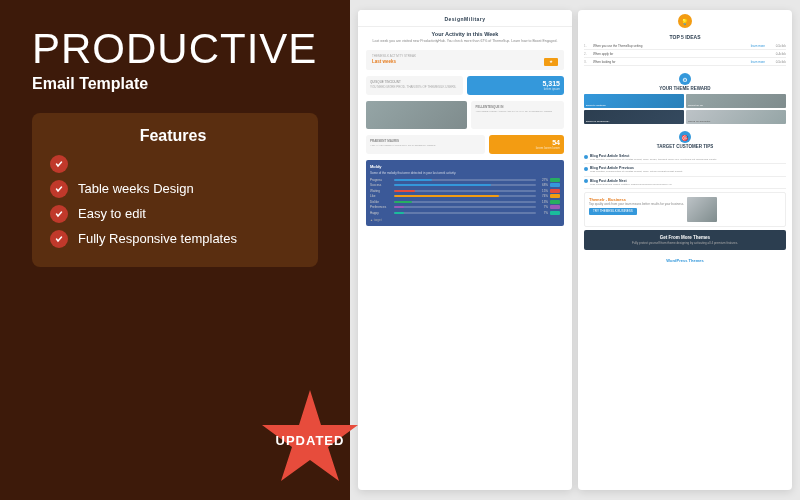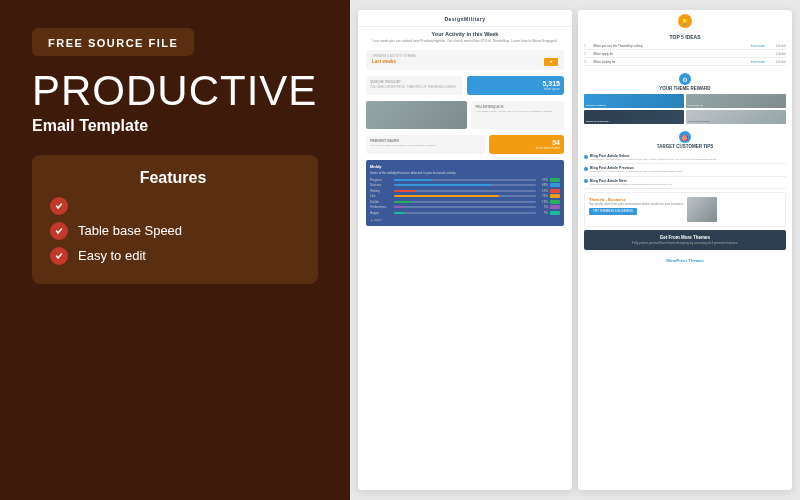--- a/index.html
+++ b/index.html
@@ -473,23 +473,20 @@
       color: #3498db;
       text-align: center;
       padding: 3px;
       font-weight: 600;
     }
   </style>
 </head>
 <body>
 
 <div class="left-panel">
-  <div class="free-badge">
-    <span>FREE SOURCE FILE</span>
-  </div>
 
   <div class="main-title">PRODUCTIVE</div>
 
   <div class="sub-title">
     <span>Email Template</span><br>
   </div>
 
   <div class="features-box">
     <div class="features-title">Features</div>
 
@@ -502,35 +499,48 @@
       </div>
     </div>
 
     <div class="feature-item">
       <div class="feature-icon">
         <svg viewBox="0 0 10 10" fill="none">
           <circle cx="5" cy="5" r="4.5" fill="#c0392b"></circle>
           <polyline points="2.5,5 4,7 7.5,3" stroke="white" stroke-width="1.5" fill="none" stroke-linecap="round"></polyline>
         </svg>
       </div>
-      <span class="feature-text">Table base Speed</span>
+      <span class="feature-text">Table weeks Design</span>
     </div>
 
     <div class="feature-item">
       <div class="feature-icon">
         <svg viewBox="0 0 10 10" fill="none">
           <circle cx="5" cy="5" r="4.5" fill="#c0392b"></circle>
           <polyline points="2.5,5 4,7 7.5,3" stroke="white" stroke-width="1.5" fill="none" stroke-linecap="round"></polyline>
         </svg>
       </div>
       <span class="feature-text">Easy to edit</span>
     </div>
 
+    <div class="feature-item">
+      <div class="feature-icon">
+        <svg viewBox="0 0 10 10" fill="none">
+          <circle cx="5" cy="5" r="4.5" fill="#c0392b"></circle>
+          <polyline points="2.5,5 4,7 7.5,3" stroke="white" stroke-width="1.5" fill="none" stroke-linecap="round"></polyline>
+        </svg>
+      </div>
+      <span class="feature-text">Fully Responsive templates</span>
+    </div>
   </div>
 
+  <div class="updated-badge">
+    <div class="star-shape"></div>
+    <div class="updated-text">UPDATED</div>
+  </div>
 </div>
 
 <div class="right-panel">
 
   <div class="preview-col email-preview-left">
     <div class="ep-header">
       <div class="ep-logo">DesignMilitary</div>
     </div>
 
     <div class="ep-section-title">Your Activity in this Week</div>

